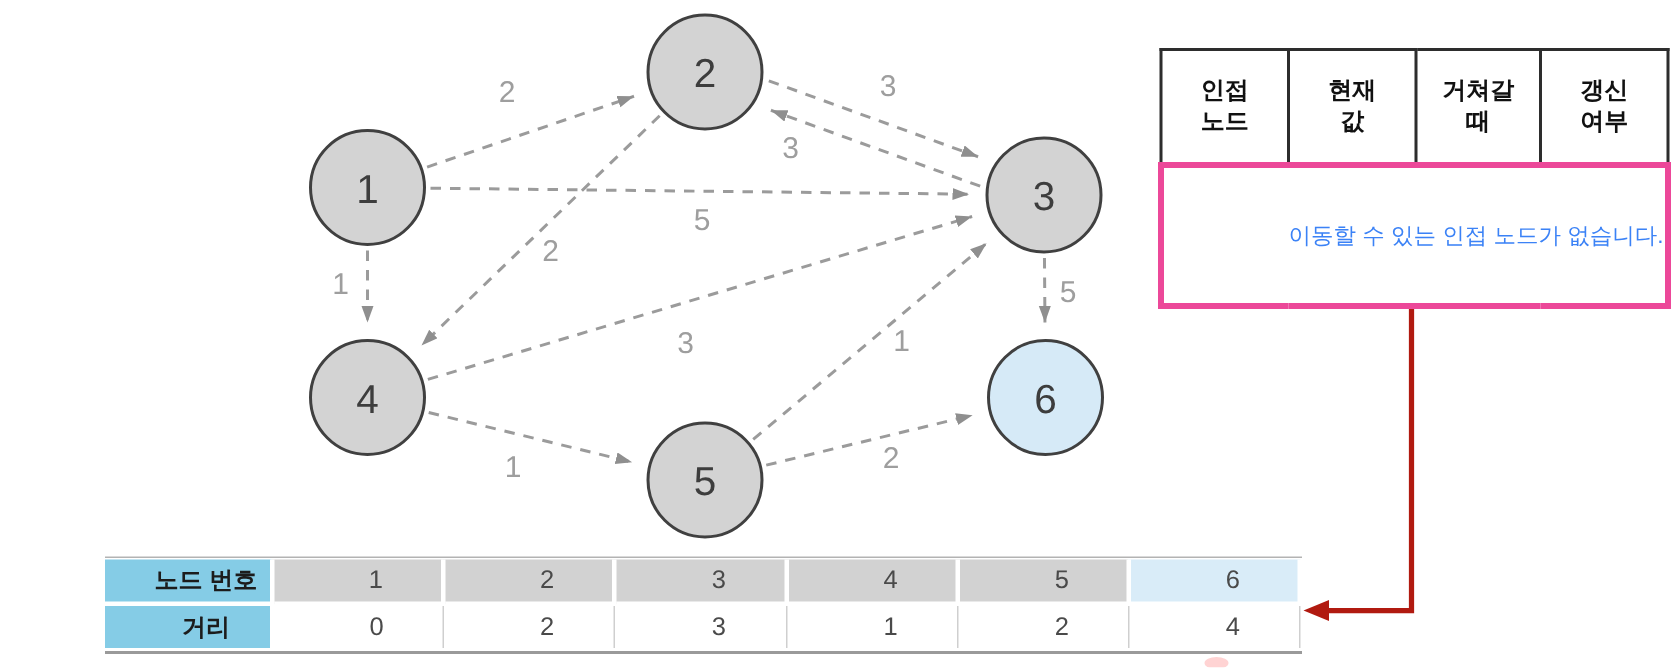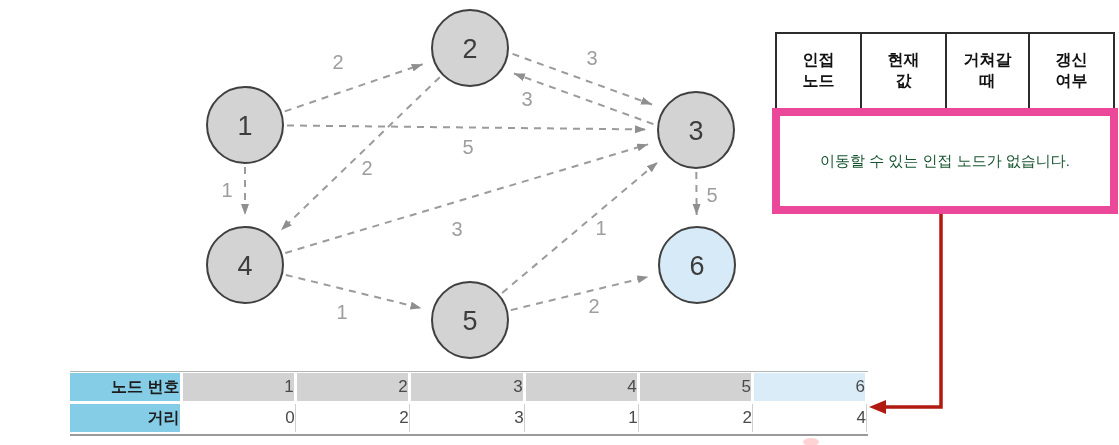--- a/index.html
+++ b/index.html
@@ -20,32 +20,32 @@
   .weight-label{font-size:20px;fill:#9e9e9e;}
   .node-label{font-size:27px;fill:#3d3d3d;}
   
   .adj-wrap{position:absolute;left:772px;top:32px;}
   .adj-table{border-collapse:collapse;table-layout:fixed;width:338px;background:#fff;}
   .adj-table th{
     border:2px solid #2d2d2d;height:42px;font-size:16px;font-weight:bold;color:#111;
     text-align:center;padding:16px;
   }
   .adj-table td.adj-message{
-    border:8px solid #ec4899;height:88px;text-align:center;vertical-align:middle;
-    color:#14532d;font-size:15px;
+    border:4px solid #ec4899;height:88px;text-align:right;vertical-align:middle;
+    color:#3b82f6;font-size:15px;
   }
   
   .result-wrap{
     position:absolute;left:70px;top:371px;width:798px;
     border-top:1px solid #b3b3b3;border-bottom:2px solid #9a9a9a;
     padding:1px 0 2px 0;background:#fff;
   }
   .result-table{border-collapse:collapse;table-layout:fixed;width:798px;}
   .result-table td{
-    height:28px;padding:0 0 0 25px;font-size:17px;color:#4a4a4a;text-align:right;
+    height:28px;padding:0 0 0 25px;font-size:17px;color:#4a4a4a;text-align:center;
     vertical-align:middle;
   }
   .result-table td.rt-hdr{color:#1c1c1c;font-weight:bold;font-size:16px;}
   .result-table tr.r1 td{border-bottom:3px solid #fff;border-right:3px solid #fff;}
   .result-table tr.r2 td{border-right:1px solid #cfcfcf;}
   .result-table tr.r2 td.rt-hdr{border-right:3px solid #fff;}
 </style>
 </head>
 <body>
 

